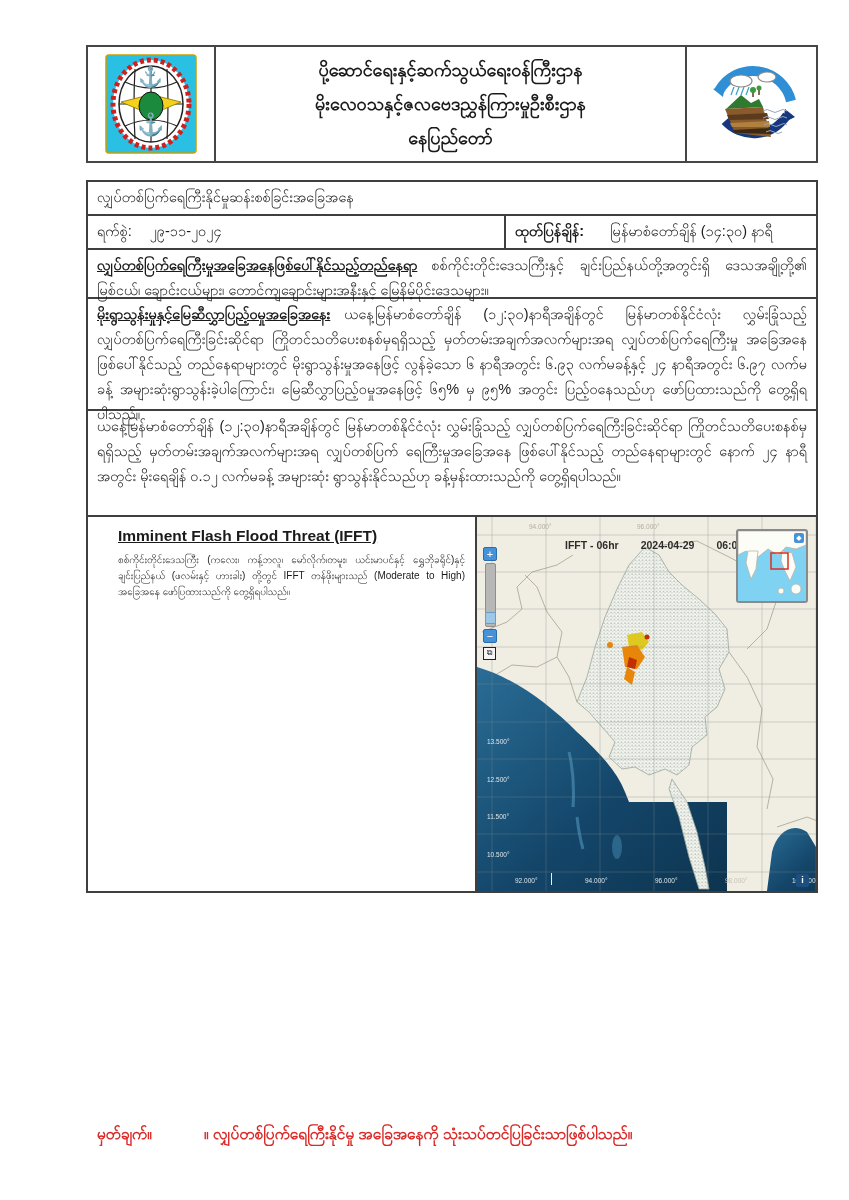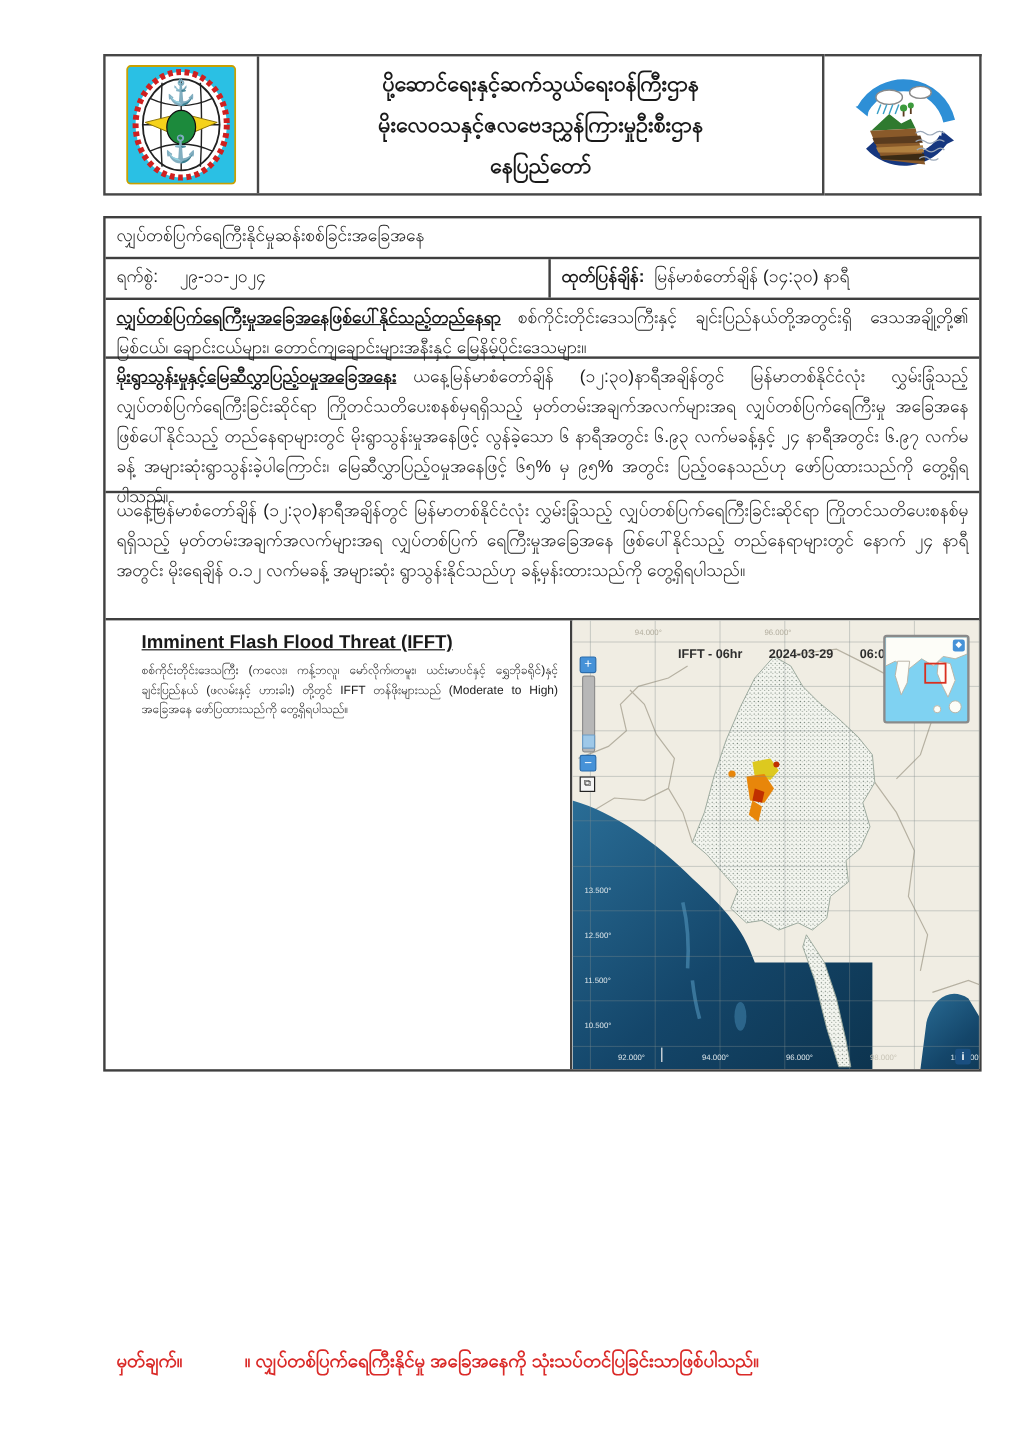--- a/index.html
+++ b/index.html
@@ -16,21 +16,21 @@
   .header-right{width:131px;height:100%;border:2px solid #464646;border-left:none;box-sizing:border-box;
                 display:flex;align-items:center;justify-content:center;}
 
   
   .doc-table{position:absolute;top:180px;left:86px;width:732px;border:2px solid #3f3f3f;box-sizing:border-box;}
   .t-row{border-bottom:2px solid #3f3f3f;box-sizing:border-box;display:flex;}
   .t-row:last-child{border-bottom:none;padding-left:20px;}
   .cell{padding:3px 9px;box-sizing:border-box;font-size:14.5px;line-height:25px;}
   .r1{height:34px;} .r2{height:34px;} .r3{height:49px;} .r4{height:112px;} .r5{height:106px;}
   .r6{height:374px;}
-  .cell-date{width:371px;border-right:2px solid #3f3f3f;box-sizing:border-box;}
+  .cell-date{width:418px;border-right:2px solid #3f3f3f;box-sizing:border-box;}
   .cell-issue{flex:1;}
   .lbl-bold{font-weight:bold;}
   .just{text-align:justify;}
   .lead{font-weight:bold;text-decoration:underline;margin-right:14px;}
   .cell-ifft{width:369px;border-right:2px solid #3f3f3f;box-sizing:border-box;padding:6px 10px;}
   .ifft-head{font-weight:bold;text-decoration:underline;font-size:15.5px;margin-bottom:4px;}
   .cell-map{flex:1;padding:0;position:relative;overflow:hidden;}
 
   
   .map-wrap{position:absolute;inset:0;background:#f0ede3;}
@@ -125,21 +125,21 @@
       <div class="cell" style="flex:1">လျှပ်တစ်ပြက်ရေကြီးနိုင်မှုဆန်းစစ်ခြင်းအခြေအနေ</div>
     </div>
 
     <div class="t-row r2">
       <div class="cell cell-date">
         <span>ရက်စွဲ:</span>
         <span style="margin-left:14px">၂၉-၁၁-၂၀၂၄</span>
       </div>
       <div class="cell cell-issue">
         <span class="lbl-bold">ထုတ်ပြန်ချိန်:</span>
-        <span style="margin-left:4px">မြန်မာစံတော်ချိန် (၁၄:၃၀) နာရီ</span>
+        <span style="margin-left:22px">မြန်မာစံတော်ချိန် (၁၄:၃၀) နာရီ</span>
       </div>
     </div>
 
     <div class="t-row r3">
       <div class="cell just" style="flex:1">
         <span class="lead">လျှပ်တစ်ပြက်ရေကြီးမှုအခြေအနေဖြစ်ပေါ်နိုင်သည့်တည်နေရာ</span><span>စစ်ကိုင်းတိုင်းဒေသကြီးနှင့် ချင်းပြည်နယ်တို့အတွင်းရှိ ဒေသအချို့တို့၏ မြစ်ငယ်၊ ချောင်းငယ်များ၊ တောင်ကျချောင်းများအနီးနှင့် မြေနိမ့်ပိုင်းဒေသများ။</span>
       </div>
     </div>
 
     <div class="t-row r4">
@@ -227,21 +227,21 @@
               <text x="38" y="366" fill="#dde6ea">92.000°</text>
               <text x="108" y="366" fill="#dde6ea">94.000°</text>
               <text x="178" y="366" fill="#dde6ea">96.000°</text>
               <text x="248" y="366" fill="#c8c4b6">98.000°</text>
               <text x="315" y="366" fill="#dde6ea">100.000°</text>
             </g>
           </svg>
 
           <div class="map-title">
             <span>IFFT - 06hr</span>
-            <span>2024-03-29</span>
+            <span>2024-04-29</span>
             <span>06:00 UTC</span>
           </div>
 
           <div class="zoom-ctl">
             <div class="zbtn">+</div>
             <div class="ztrack">
               <div class="zthumb"></div>
             </div>
             <div class="zbtn">−</div>
             <div class="ztool">⧉</div>

